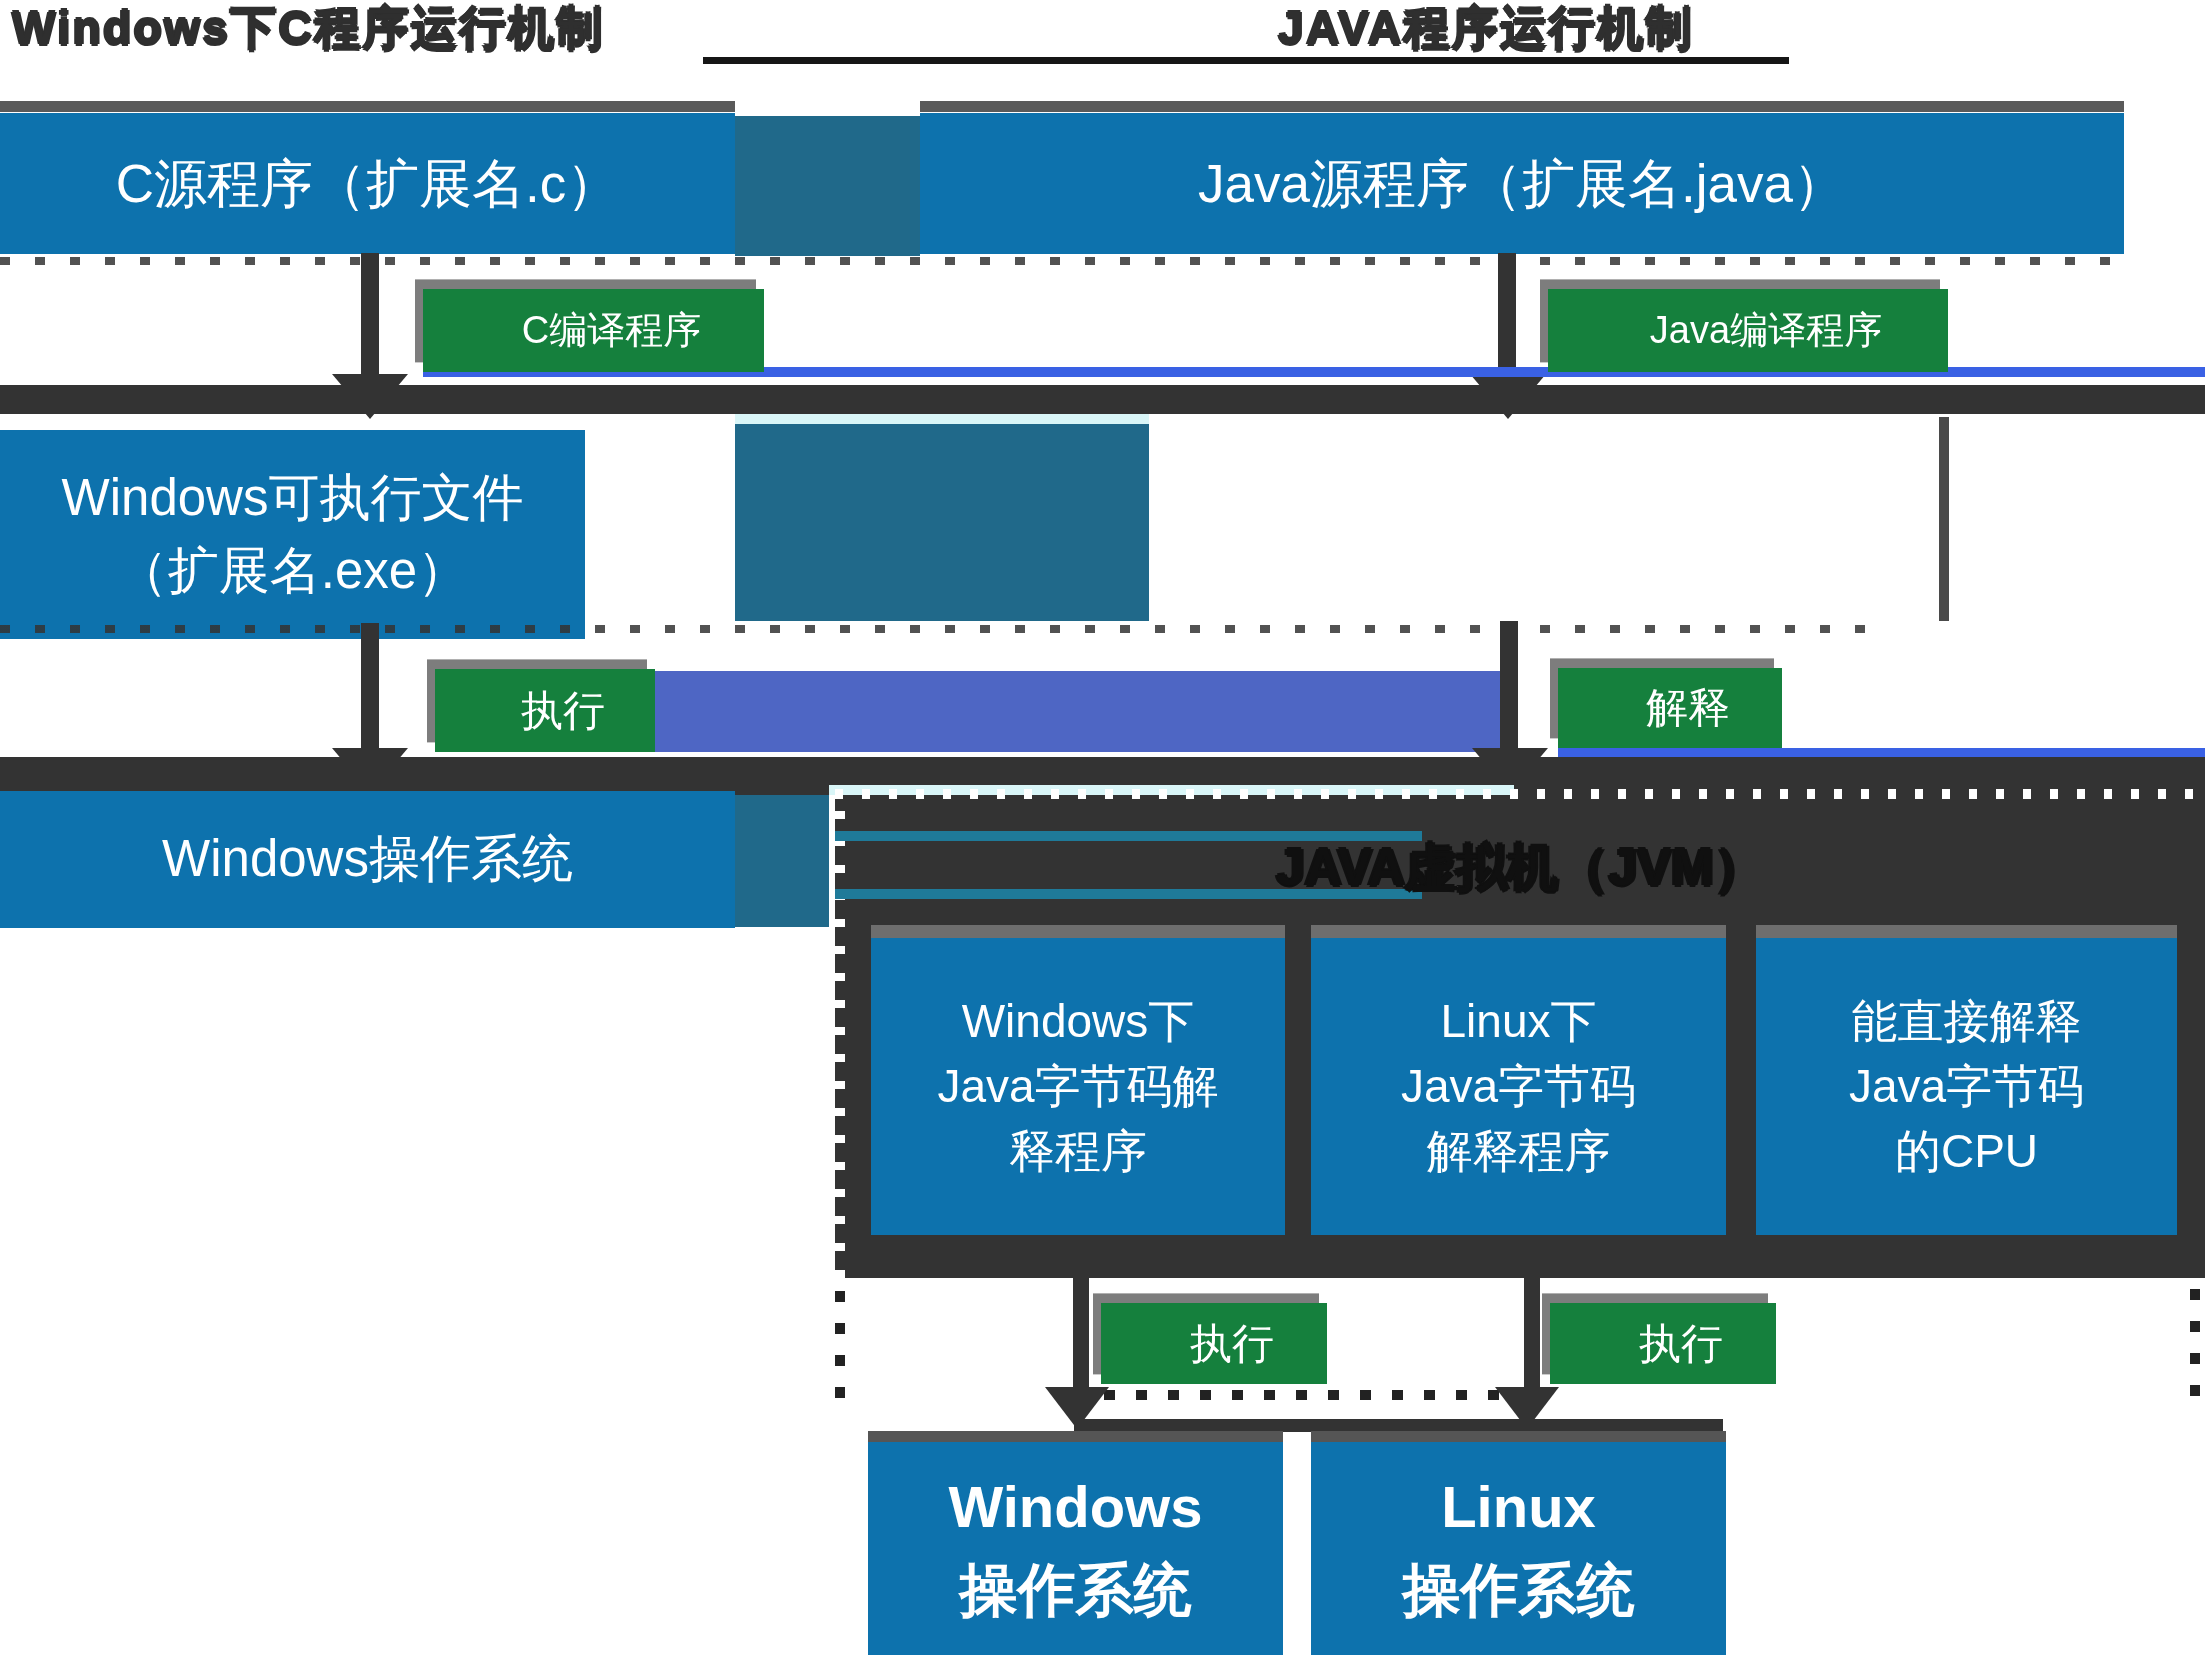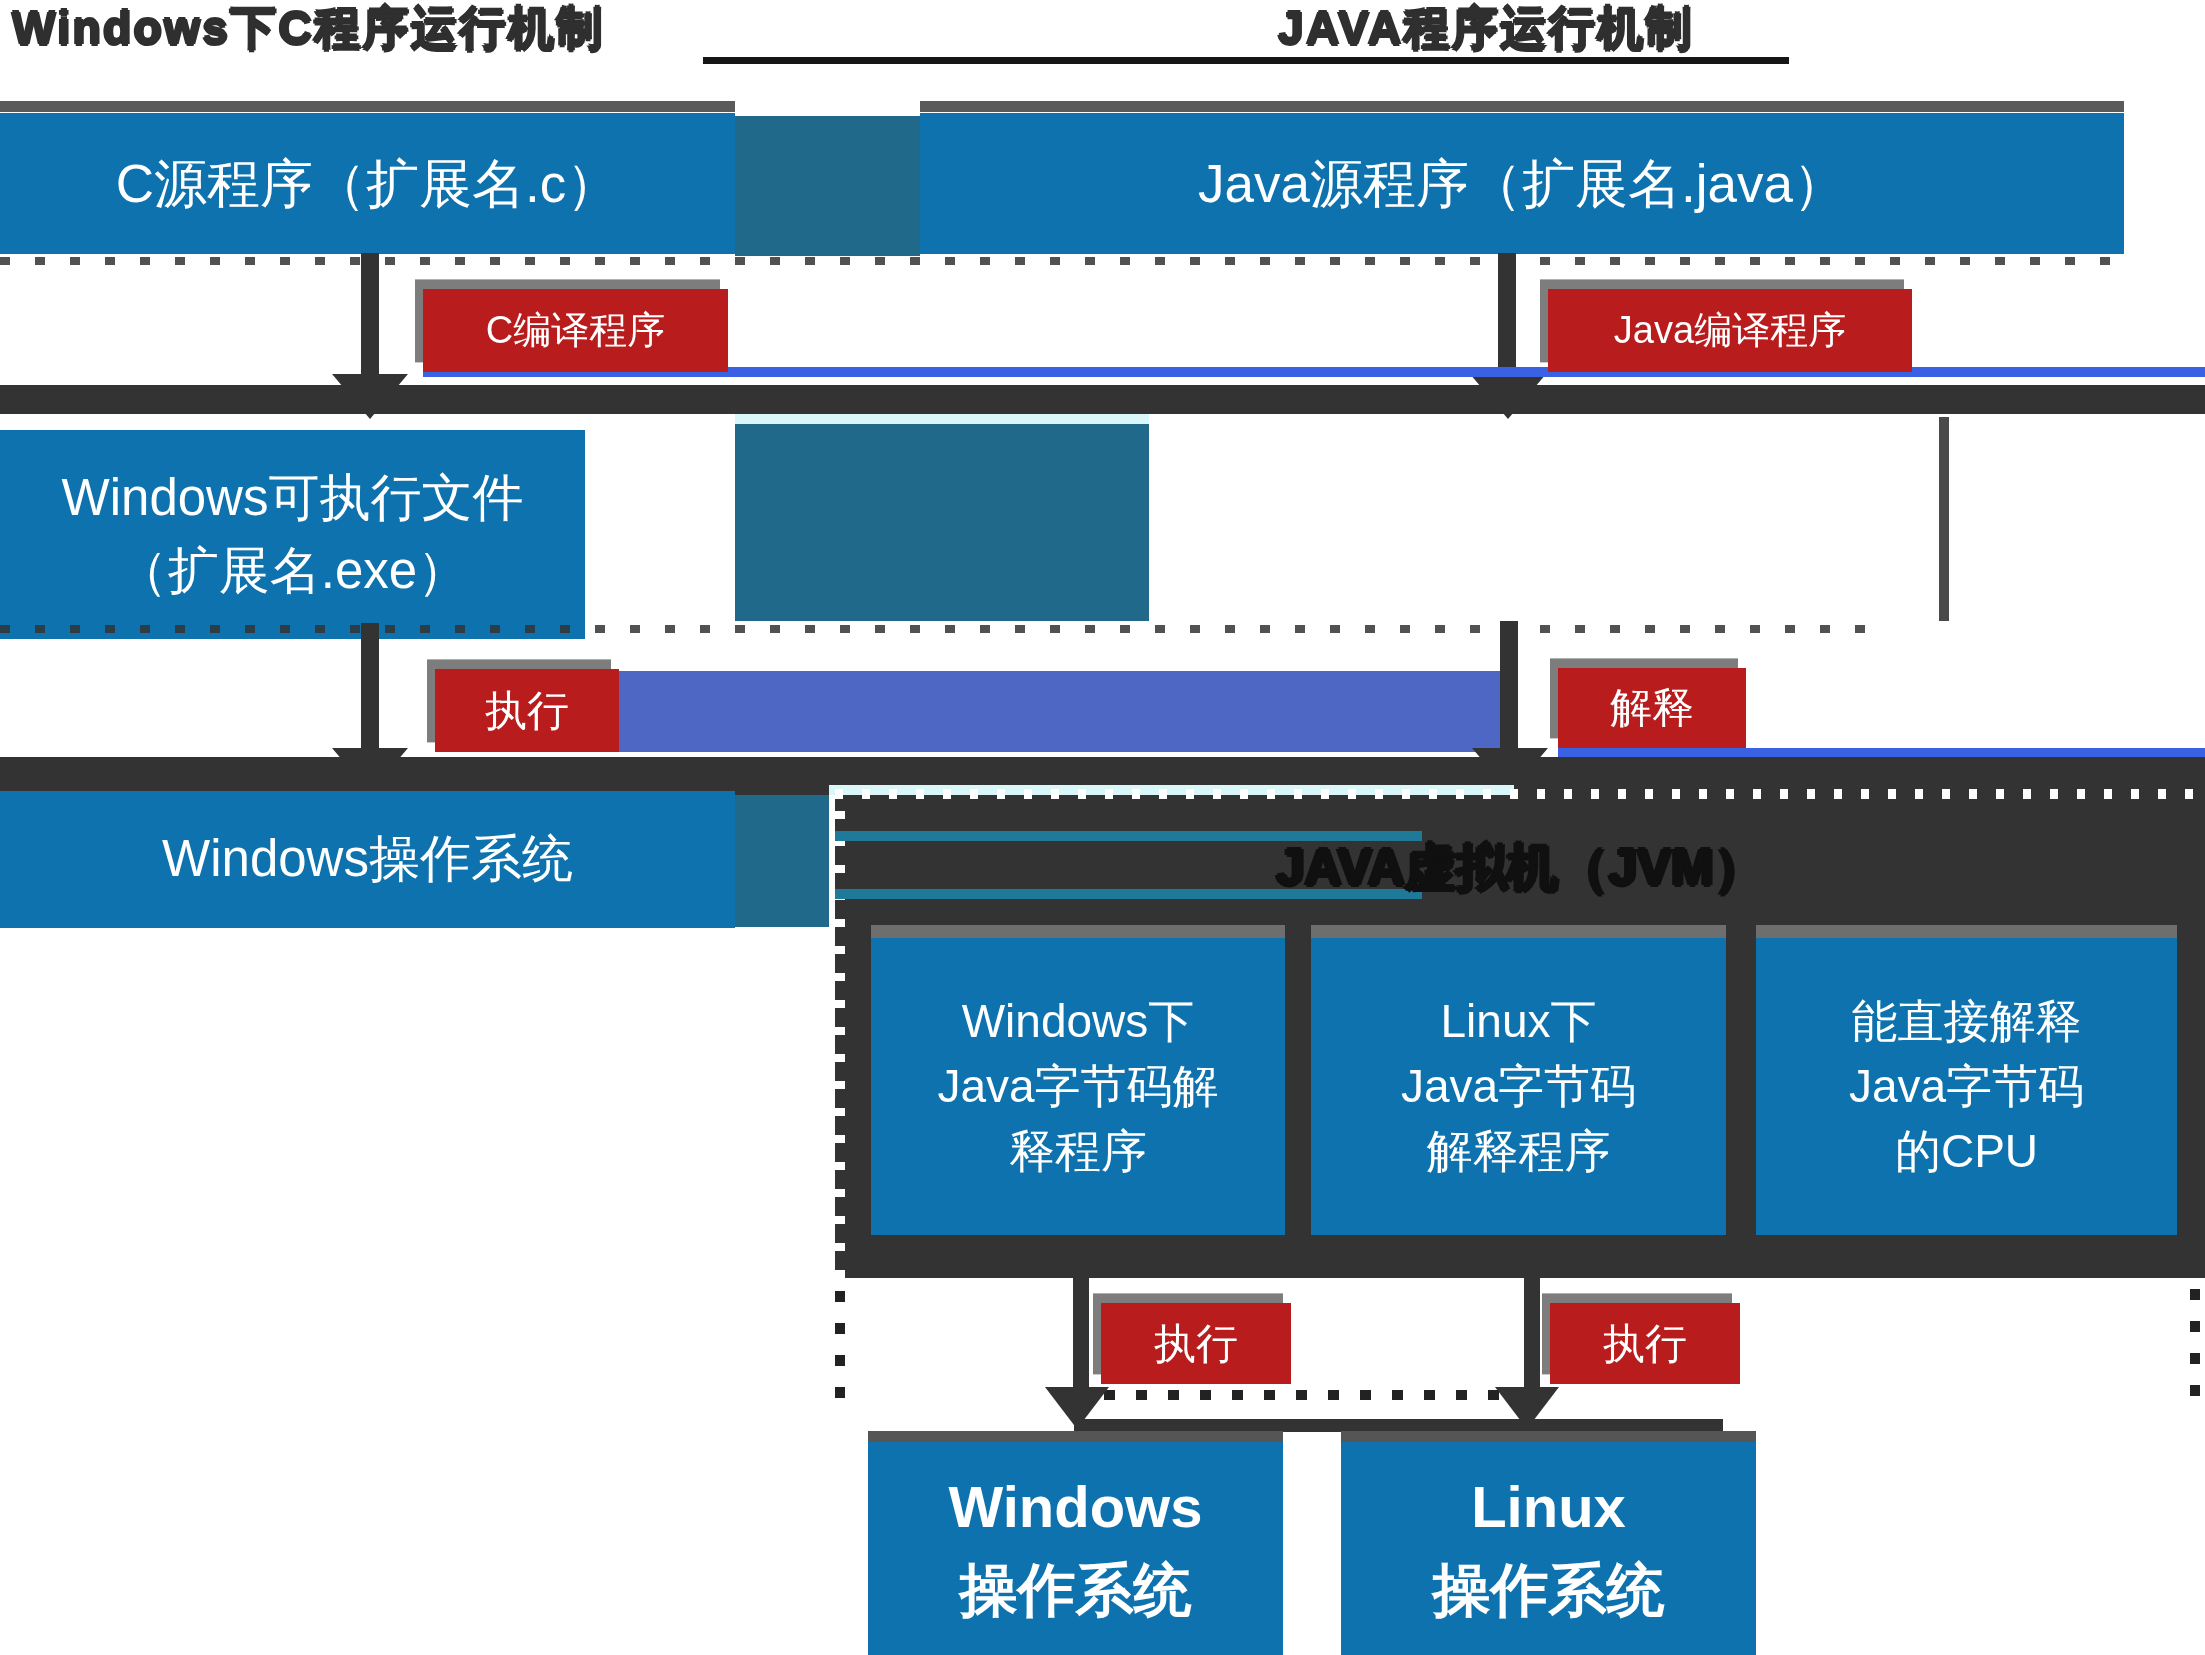--- a/index.html
+++ b/index.html
@@ -2,22 +2,22 @@
 <html style="font-size:12.8px"><head>
 <meta charset="utf-8">
 <style>
   html,body{margin:0;padding:0;background:#fff;}
   #canvas{position:relative;width:2205px;height:1656px;background:#fff;overflow:hidden;
           font-family:"Liberation Sans","DejaVu Sans",sans-serif;}
   .abs{position:absolute;}
   .box{position:absolute;background:#0d72ad;color:#fff;display:flex;flex-direction:column;
        align-items:center;justify-content:center;text-align:center;}
   .box .ln{white-space:nowrap;line-height:1.42;}
-  .btn{position:absolute;background:#b91c1c;color:#fff;display:flex;align-items:center;
-       justify-content:center;white-space:nowrap;box-shadow:-8px -9.6px 0 #7d7d7d;}
+  .btn{position:absolute;background:#15803d;color:#fff;display:flex;align-items:center;
+       justify-content:center;white-space:nowrap;box-shadow:-8px -9.6px 0 #7d7d7d;padding-left:36px;}
   .teal{position:absolute;background:#20698a;}
   .band{position:absolute;background:#333;}
   .cyan{position:absolute;background:#d9f6f8;}
   .vline{position:absolute;background:#333;}
   .arr{position:absolute;width:0;height:0;border-left:38px solid transparent;
        border-right:38px solid transparent;border-top:45px solid #333;}
   .arr.sm{border-left-width:32px;border-right-width:32px;border-top-width:42px;}
   .strip{position:absolute;background:#5a5a5a;}
   .blueline{position:absolute;background:#3a61e4;}
   .dotsH{position:absolute;background:repeating-linear-gradient(90deg,#333 0 9.6px,transparent 9.6px 35px);}
@@ -136,19 +136,19 @@
   </div>
   <div class="btn f52" style="left:1550px;top:1303px;width:190px;height:81px;">
     <span>执行</span>
   </div>
   <div class="band" style="left:1074px;top:1419px;width:649px;height:12.8px;"></div>
 
   <div class="box f72" style="left:868px;top:1431px;width:415px;height:224px;border-top:11.2px solid #555;box-sizing:border-box;">
     <span class="ln">Windows</span>
     <span class="ln">操作系统</span>
   </div>
-  <div class="box f72" style="left:1311px;top:1431px;width:415px;height:224px;border-top:11.2px solid #555;box-sizing:border-box;margin-left:30px;">
+  <div class="box f72" style="left:1311px;top:1431px;width:415px;height:224px;border-top:11.2px solid #555;box-sizing:border-box;">
     <span class="ln">Linux</span>
     <span class="ln">操作系统</span>
   </div>
 
 </div>
 
 
 </body></html>

